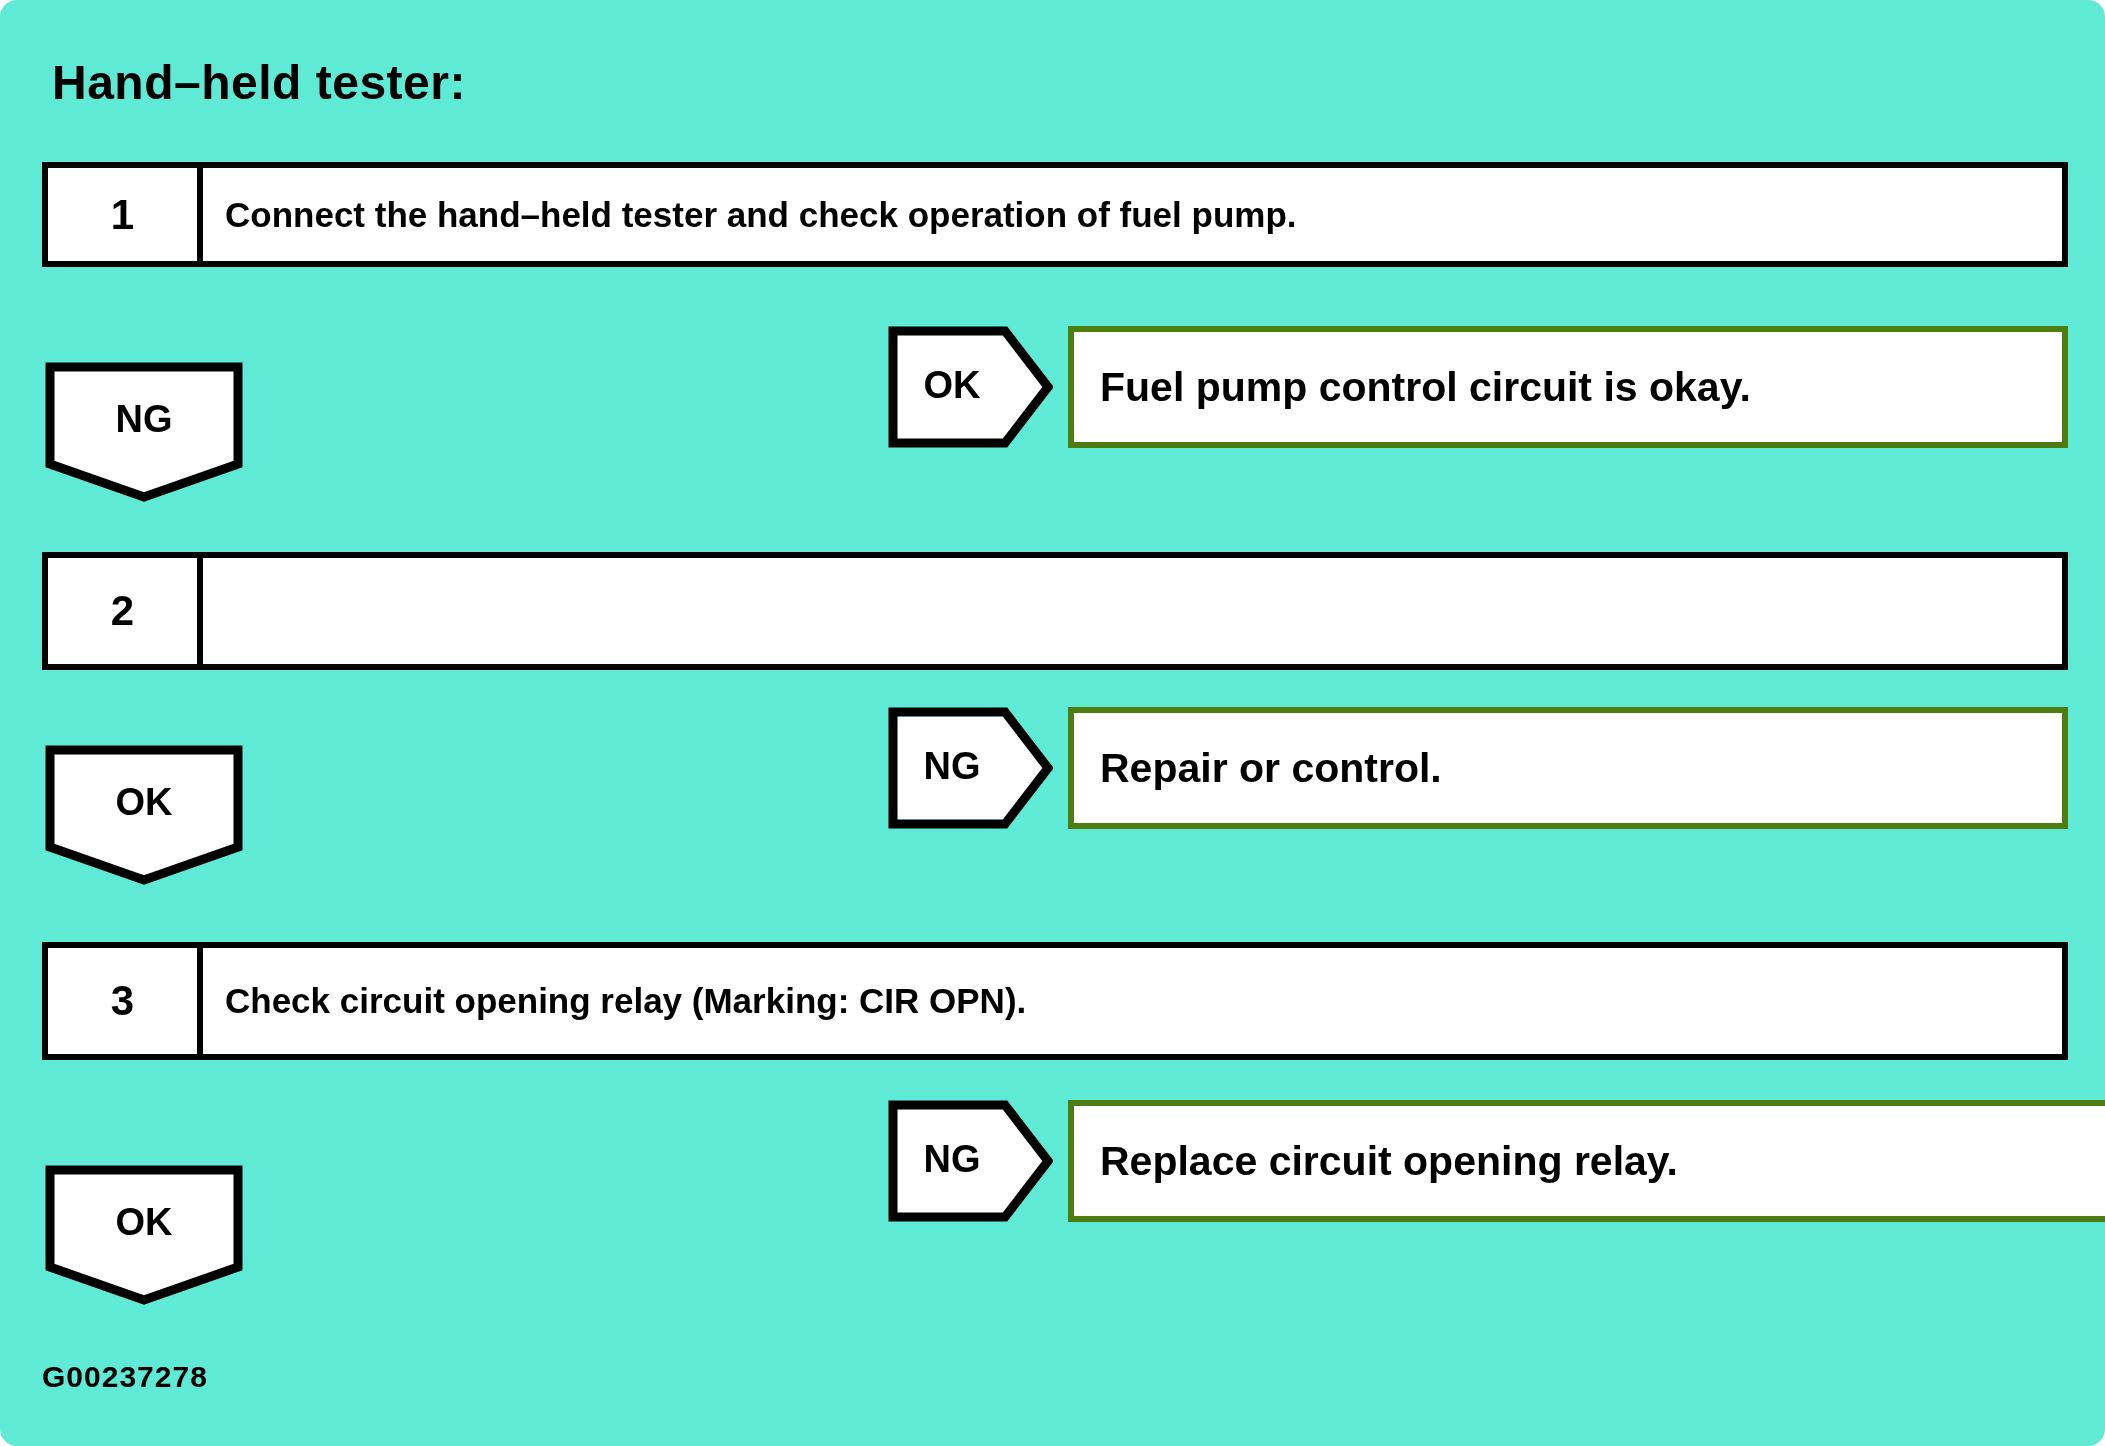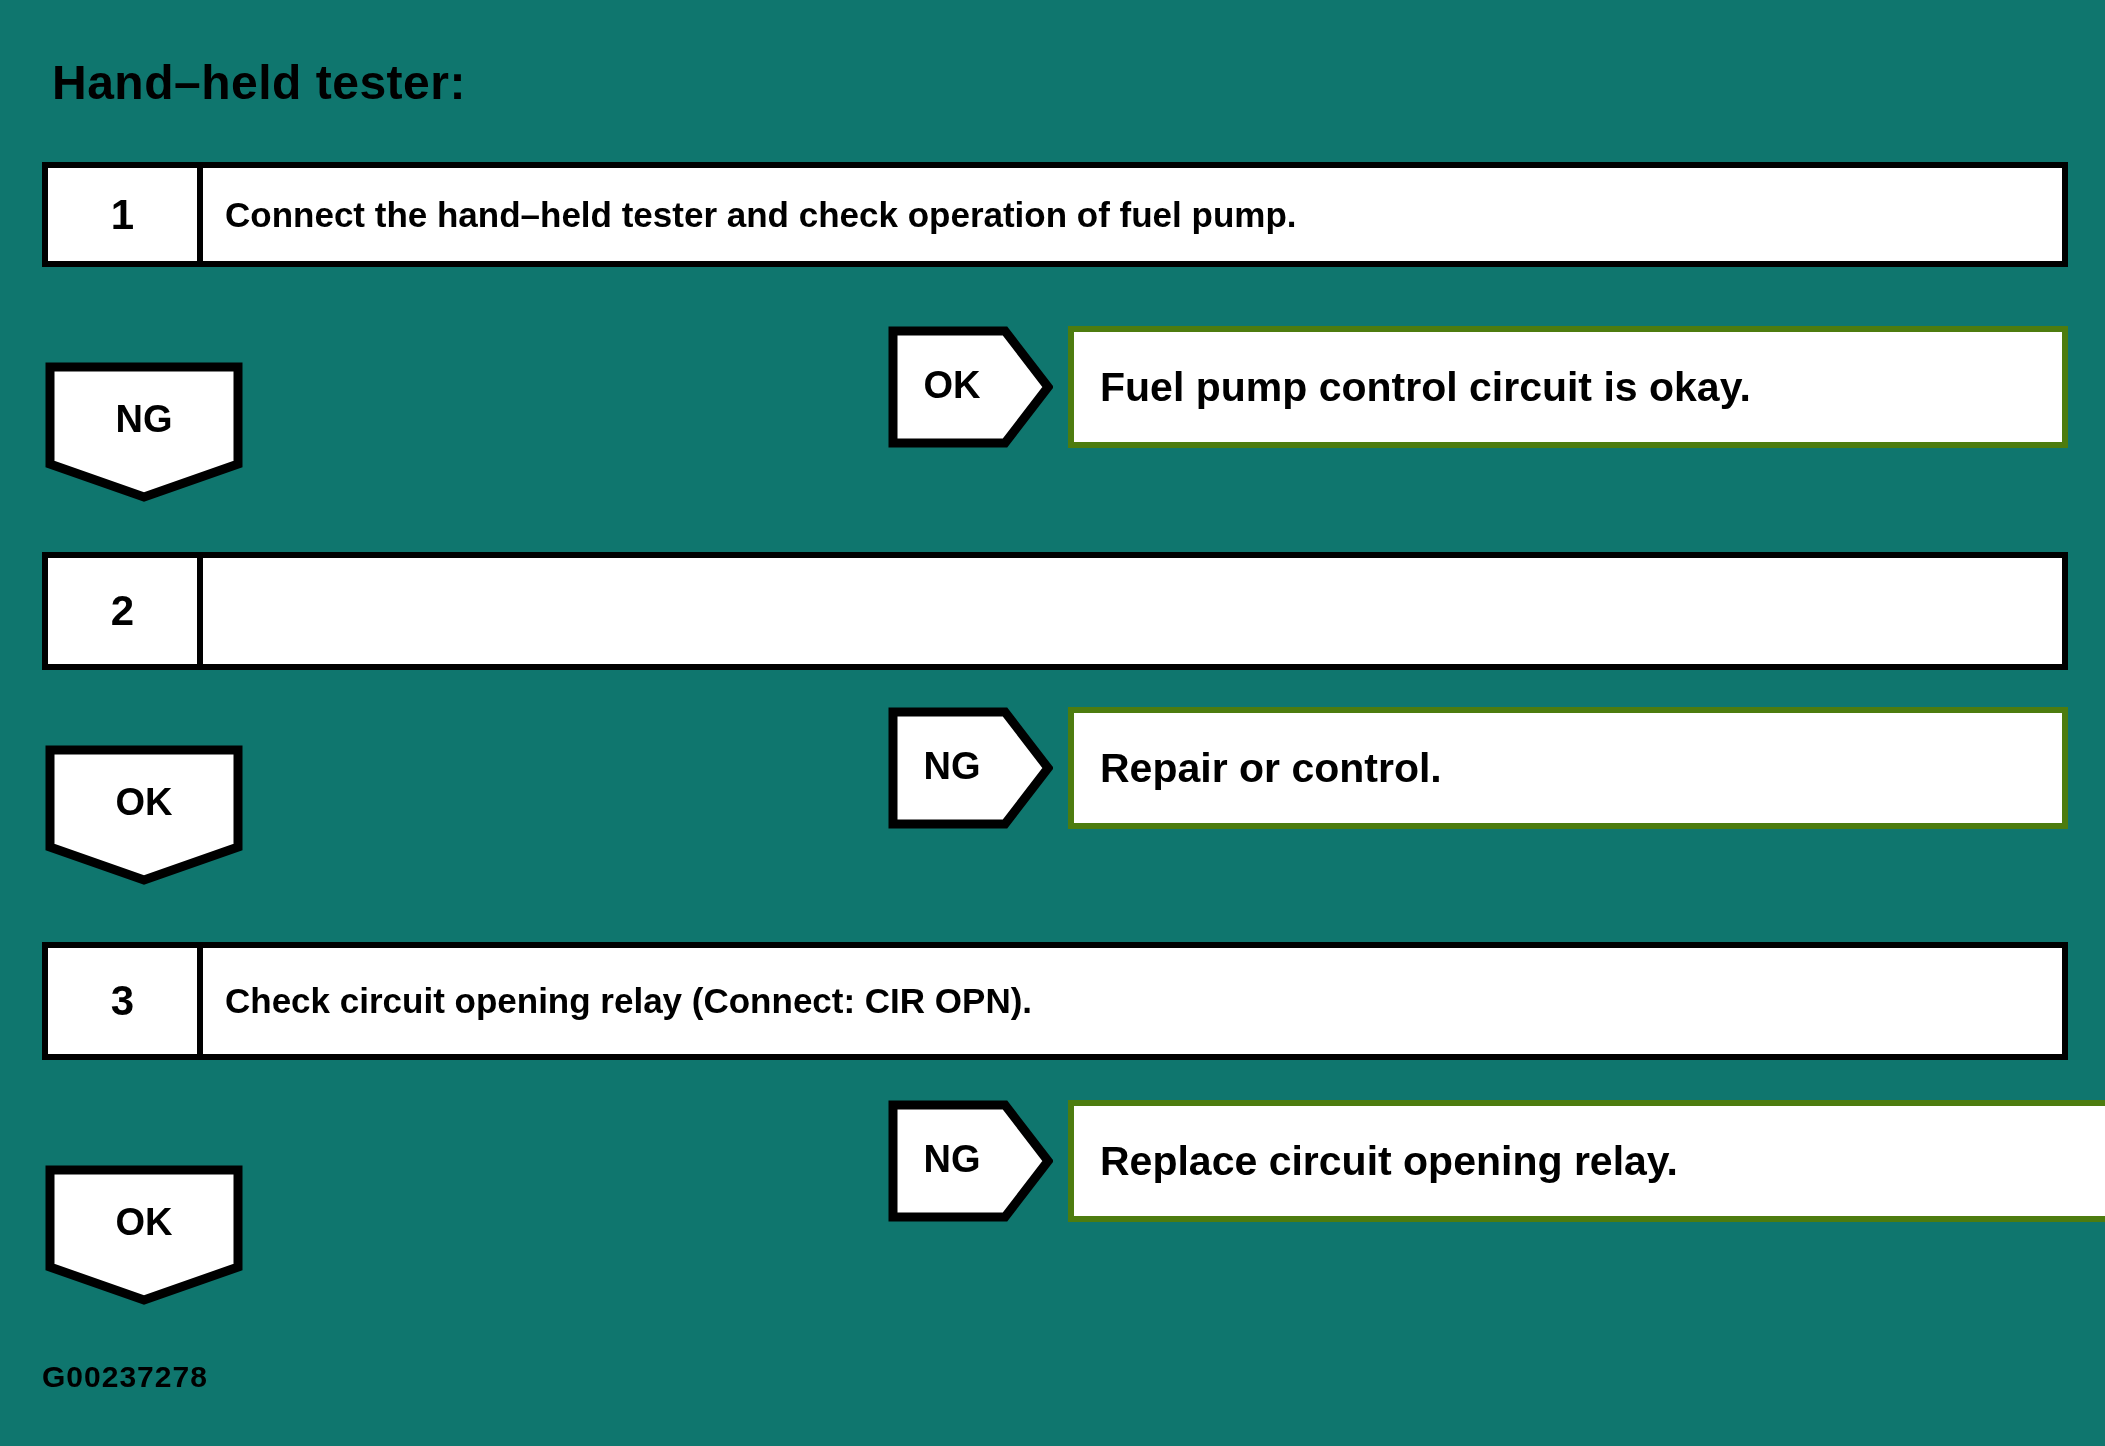--- a/index.html
+++ b/index.html
@@ -8,22 +8,23 @@
     background: #ffffff;
   }
   body {
     font-family: "Liberation Sans", sans-serif;
     color: #000000;
   }
   #page {
     position: relative;
     width: 2105px;
     height: 1446px;
-    background: #0f766e;
+    background: #5eead4;
     overflow: hidden;
+    border-radius: 17px;
   }
 
   
   .title {
     position: absolute;
     left: 52px;
     top: 55px;
     font-size: 48px;
     font-weight: bold;
     letter-spacing: 0.5px;
@@ -171,21 +172,21 @@
     <svg viewBox="0 0 165 122" preserveAspectRatio="none">
       <path d="M5 5 L117 5 L160 61 L117 117 L5 117 Z" fill="#ffffff" stroke="#000000" stroke-width="9" stroke-linejoin="miter"></path>
     </svg>
     <div class="lbl">NG</div>
   </div>
 
   <div class="result-box" style="left:1068px; top:707px; width:1000px; height:122px;">Repair or control.</div>
 
   <div class="step-row" style="left:42px; top:942px; width:2026px; height:118px;">
     <div class="step-num">3</div>
-    <div class="step-text">Check circuit opening relay (Connect: CIR OPN).</div>
+    <div class="step-text">Check circuit opening relay (Marking: CIR OPN).</div>
   </div>
 
   <div class="down-arrow" style="left:45px; top:1165px;">
     <svg viewBox="0 0 198 140" preserveAspectRatio="none">
       <path d="M5 5 L193 5 L193 102 L99 135 L5 102 Z" fill="#ffffff" stroke="#000000" stroke-width="9" stroke-linejoin="miter"></path>
     </svg>
     <div class="lbl">OK</div>
   </div>
 
   <div class="right-arrow" style="left:888px; top:1100px;">

